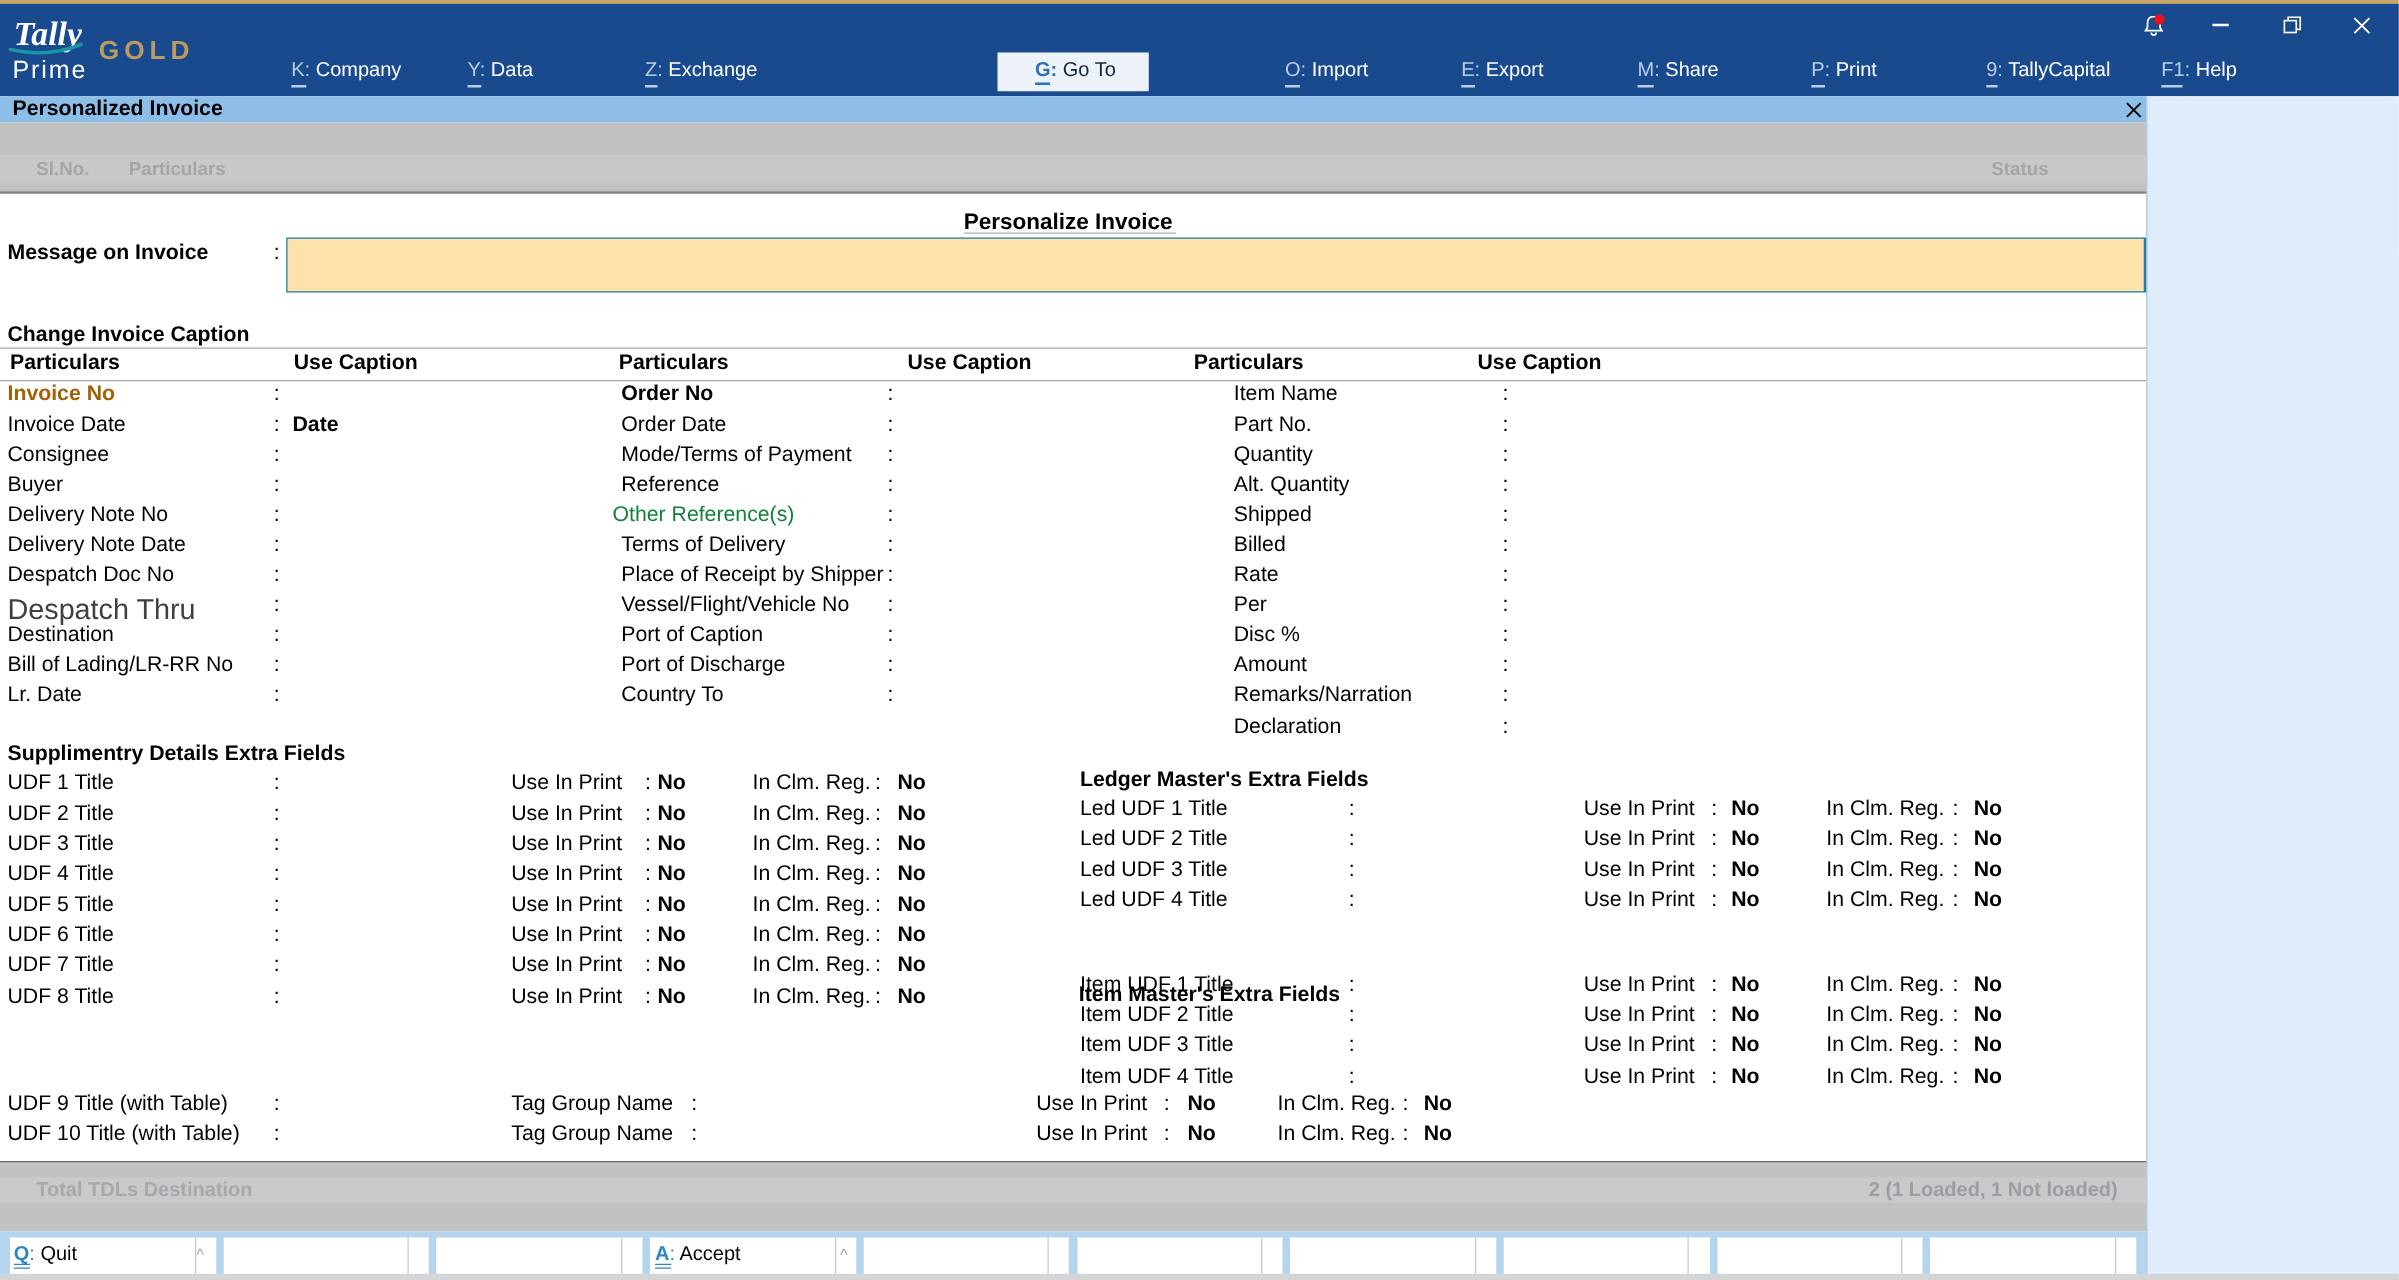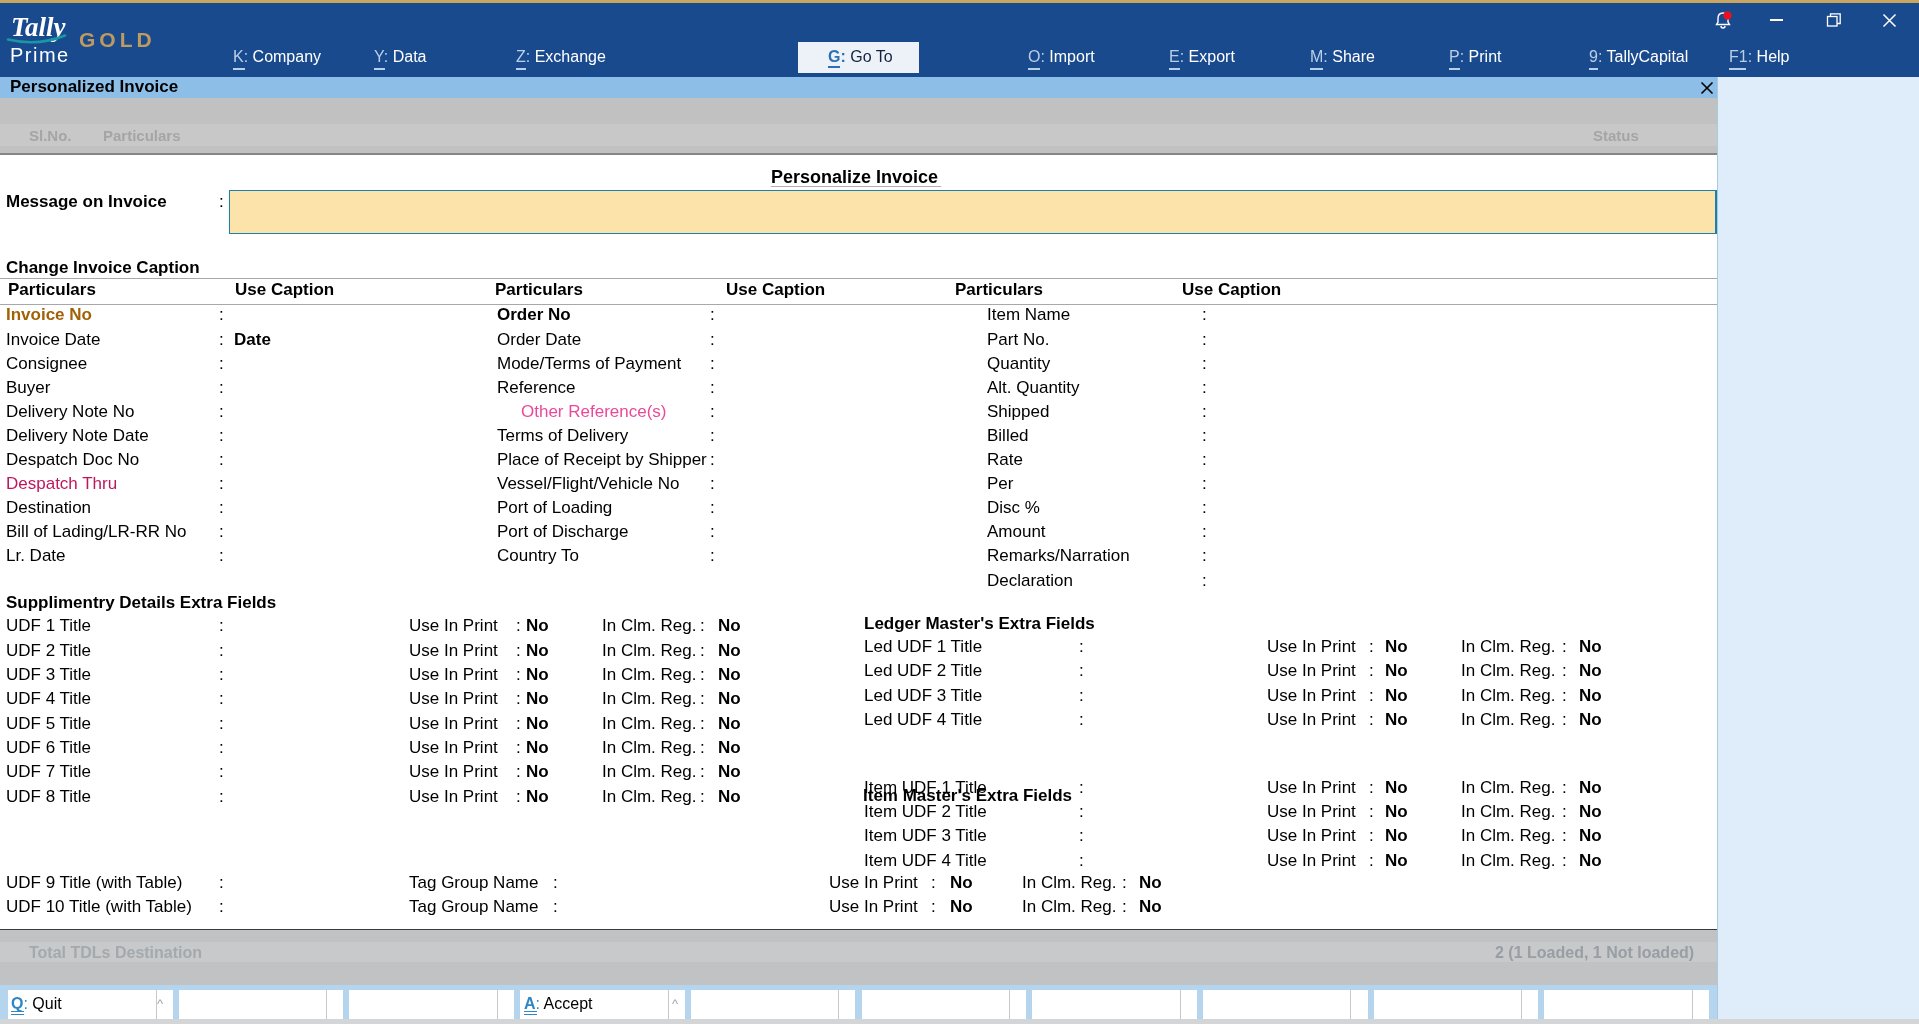--- a/index.html
+++ b/index.html
@@ -81,45 +81,45 @@
 <div class="t" style="left:6px;top:353.59999999999997px;font-size:17px;font-weight:normal;color:#000;">Consignee</div>
 <div class="t" style="left:219px;top:353.59999999999997px;font-size:17px;font-weight:normal;color:#000;">:</div>
 <div class="t" style="left:6px;top:377.7px;font-size:17px;font-weight:normal;color:#000;">Buyer</div>
 <div class="t" style="left:219px;top:377.7px;font-size:17px;font-weight:normal;color:#000;">:</div>
 <div class="t" style="left:6px;top:401.79999999999995px;font-size:17px;font-weight:normal;color:#000;">Delivery Note No</div>
 <div class="t" style="left:219px;top:401.79999999999995px;font-size:17px;font-weight:normal;color:#000;">:</div>
 <div class="t" style="left:6px;top:425.9px;font-size:17px;font-weight:normal;color:#000;">Delivery Note Date</div>
 <div class="t" style="left:219px;top:425.9px;font-size:17px;font-weight:normal;color:#000;">:</div>
 <div class="t" style="left:6px;top:450.0px;font-size:17px;font-weight:normal;color:#000;">Despatch Doc No</div>
 <div class="t" style="left:219px;top:450.0px;font-size:17px;font-weight:normal;color:#000;">:</div>
-<div class="t" style="left:6px;top:474.1px;font-size:17px;font-weight:normal;color:#be185d;">Despatch Thru</div>
+<div class="t" style="left:6px;top:474.1px;font-size:23px;font-weight:normal;color:#404040;">Despatch Thru</div>
 <div class="t" style="left:219px;top:474.1px;font-size:17px;font-weight:normal;color:#000;">:</div>
 <div class="t" style="left:6px;top:498.2px;font-size:17px;font-weight:normal;color:#000;">Destination</div>
 <div class="t" style="left:219px;top:498.2px;font-size:17px;font-weight:normal;color:#000;">:</div>
 <div class="t" style="left:6px;top:522.3px;font-size:17px;font-weight:normal;color:#000;">Bill of Lading/LR-RR No</div>
 <div class="t" style="left:219px;top:522.3px;font-size:17px;font-weight:normal;color:#000;">:</div>
 <div class="t" style="left:6px;top:546.4px;font-size:17px;font-weight:normal;color:#000;">Lr. Date</div>
 <div class="t" style="left:219px;top:546.4px;font-size:17px;font-weight:normal;color:#000;">:</div>
 <div class="t" style="left:497px;top:305.4px;font-size:17px;font-weight:bold;color:#000;">Order No</div>
 <div class="t" style="left:710px;top:305.4px;font-size:17px;font-weight:normal;color:#000;">:</div>
 <div class="t" style="left:497px;top:329.5px;font-size:17px;font-weight:normal;color:#000;">Order Date</div>
 <div class="t" style="left:710px;top:329.5px;font-size:17px;font-weight:normal;color:#000;">:</div>
 <div class="t" style="left:497px;top:353.59999999999997px;font-size:17px;font-weight:normal;color:#000;">Mode/Terms of Payment</div>
 <div class="t" style="left:710px;top:353.59999999999997px;font-size:17px;font-weight:normal;color:#000;">:</div>
 <div class="t" style="left:497px;top:377.7px;font-size:17px;font-weight:normal;color:#000;">Reference</div>
 <div class="t" style="left:710px;top:377.7px;font-size:17px;font-weight:normal;color:#000;">:</div>
-<div class="t" style="left:521px;top:401.79999999999995px;font-size:17px;font-weight:normal;color:#ec4899;">Other Reference(s)</div>
+<div class="t" style="left:490px;top:401.79999999999995px;font-size:17px;font-weight:normal;color:#15803d;">Other Reference(s)</div>
 <div class="t" style="left:710px;top:401.79999999999995px;font-size:17px;font-weight:normal;color:#000;">:</div>
 <div class="t" style="left:497px;top:425.9px;font-size:17px;font-weight:normal;color:#000;">Terms of Delivery</div>
 <div class="t" style="left:710px;top:425.9px;font-size:17px;font-weight:normal;color:#000;">:</div>
 <div class="t" style="left:497px;top:450.0px;font-size:17px;font-weight:normal;color:#000;">Place of Receipt by Shipper</div>
 <div class="t" style="left:710px;top:450.0px;font-size:17px;font-weight:normal;color:#000;">:</div>
 <div class="t" style="left:497px;top:474.1px;font-size:17px;font-weight:normal;color:#000;">Vessel/Flight/Vehicle No</div>
 <div class="t" style="left:710px;top:474.1px;font-size:17px;font-weight:normal;color:#000;">:</div>
-<div class="t" style="left:497px;top:498.2px;font-size:17px;font-weight:normal;color:#000;">Port of Loading</div>
+<div class="t" style="left:497px;top:498.2px;font-size:17px;font-weight:normal;color:#000;">Port of Caption</div>
 <div class="t" style="left:710px;top:498.2px;font-size:17px;font-weight:normal;color:#000;">:</div>
 <div class="t" style="left:497px;top:522.3px;font-size:17px;font-weight:normal;color:#000;">Port of Discharge</div>
 <div class="t" style="left:710px;top:522.3px;font-size:17px;font-weight:normal;color:#000;">:</div>
 <div class="t" style="left:497px;top:546.4px;font-size:17px;font-weight:normal;color:#000;">Country To</div>
 <div class="t" style="left:710px;top:546.4px;font-size:17px;font-weight:normal;color:#000;">:</div>
 <div class="t" style="left:987px;top:305.4px;font-size:17px;font-weight:normal;color:#000;">Item Name</div>
 <div class="t" style="left:1202px;top:305.4px;font-size:17px;font-weight:normal;color:#000;">:</div>
 <div class="t" style="left:987px;top:329.5px;font-size:17px;font-weight:normal;color:#000;">Part No.</div>
 <div class="t" style="left:1202px;top:329.5px;font-size:17px;font-weight:normal;color:#000;">:</div>
 <div class="t" style="left:987px;top:353.59999999999997px;font-size:17px;font-weight:normal;color:#000;">Quantity</div>

